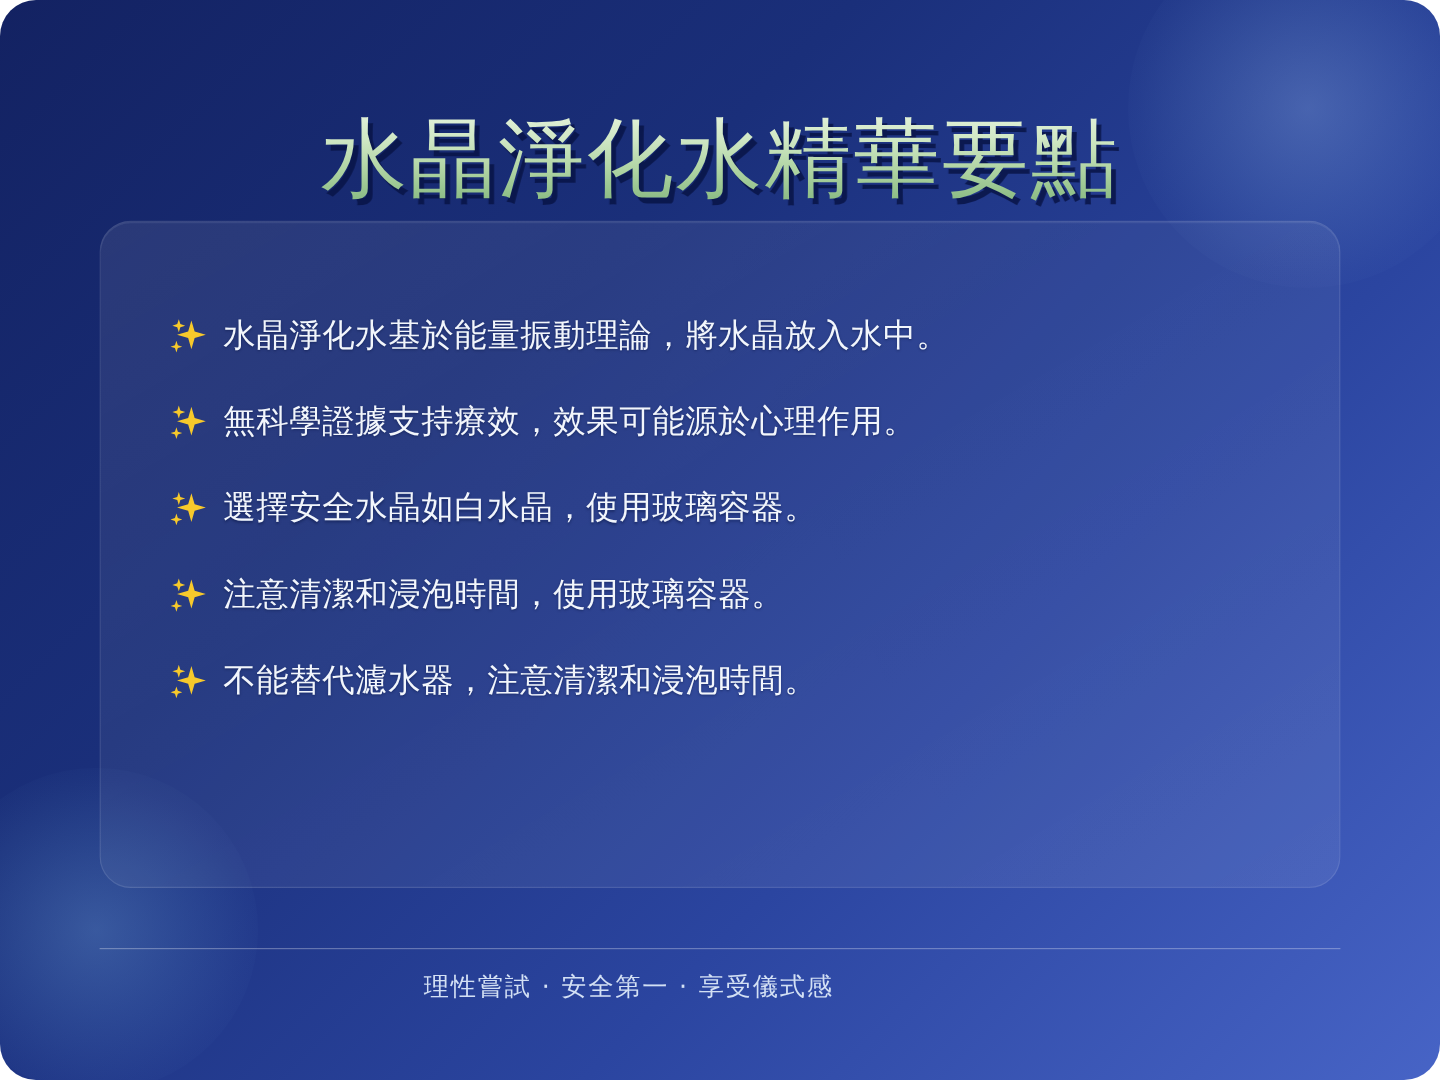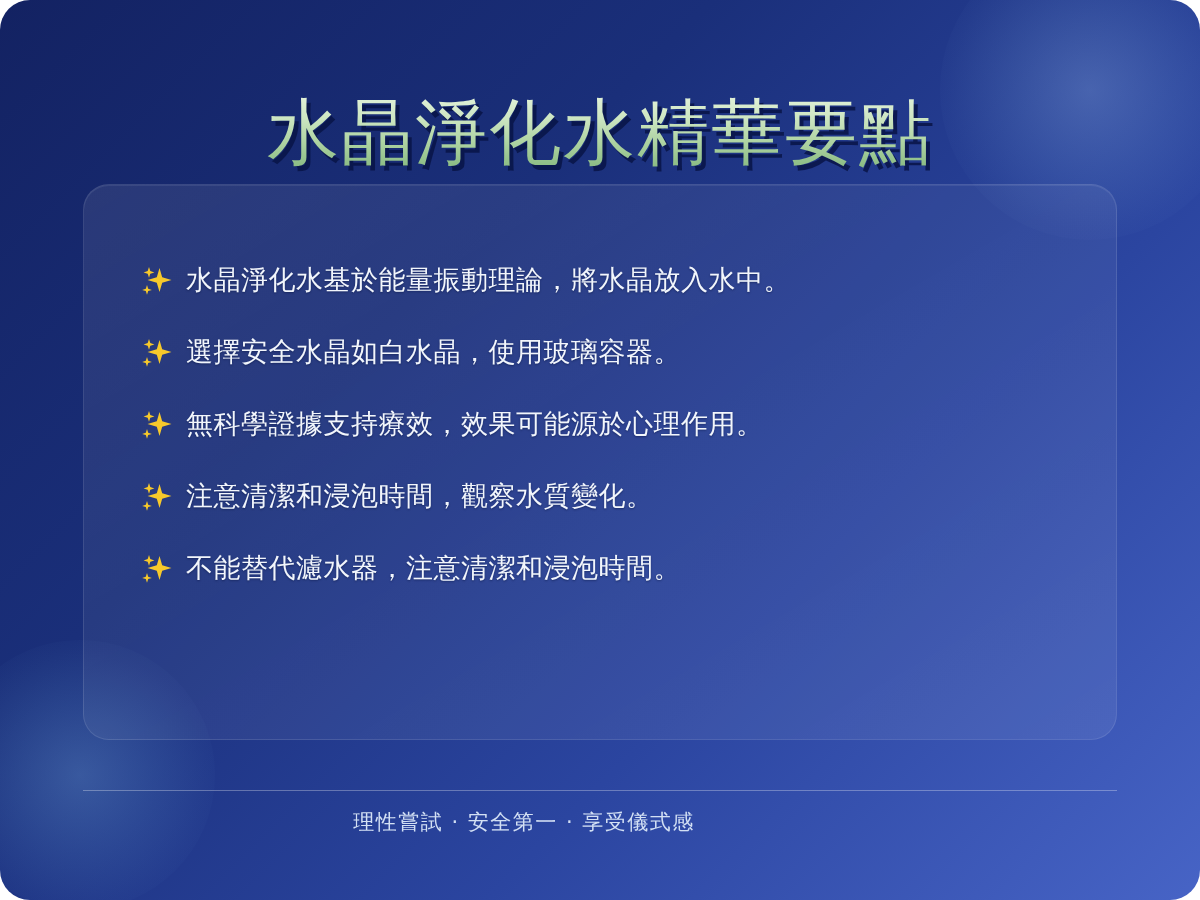--- a/index.html
+++ b/index.html
@@ -97,21 +97,21 @@
     padding: 76px 60px 0 56px;
   }
 
   .bullets {
     list-style: none;
     margin: 0;
     padding: 0;
   }
   .bullet {
     display: flex;
-    align-items: center;
+    align-items: flex-start;
     margin-bottom: 34px;
   }
   .bullet:last-child { margin-bottom: 0; }
 
   .bullet-icon {
     flex: 0 0 auto;
     width: 46px;
     font-family: "DejaVu Sans", sans-serif;
     font-size: 30px;
     line-height: 38px;
@@ -178,43 +178,43 @@
       </li>
 
       <li class="bullet">
         <span class="bullet-icon">
           <svg width="34" height="32" viewBox="0 0 34 32" aria-hidden="true">
             <path d="M19.5 2 L22.2 11.3 L31.5 14 L22.2 16.7 L19.5 26 L16.8 16.7 L7.5 14 L16.8 11.3 Z" fill="#f7c92b"></path>
             <path d="M9 1 L10.3 5.1 L14.4 6.4 L10.3 7.7 L9 11.8 L7.7 7.7 L3.6 6.4 L7.7 5.1 Z" fill="#f7c92b"></path>
             <path d="M7 19 L8.2 22.7 L11.9 23.9 L8.2 25.1 L7 28.8 L5.8 25.1 L2.1 23.9 L5.8 22.7 Z" fill="#f7c92b"></path>
           </svg>
         </span>
+        <span class="bullet-text">無科學證據支持療效，效果可能源於心理作用。</span>
+      </li>
+
+      <li class="bullet">
+        <span class="bullet-icon">
+          <svg width="34" height="32" viewBox="0 0 34 32" aria-hidden="true">
+            <path d="M19.5 2 L22.2 11.3 L31.5 14 L22.2 16.7 L19.5 26 L16.8 16.7 L7.5 14 L16.8 11.3 Z" fill="#f7c92b"></path>
+            <path d="M9 1 L10.3 5.1 L14.4 6.4 L10.3 7.7 L9 11.8 L7.7 7.7 L3.6 6.4 L7.7 5.1 Z" fill="#f7c92b"></path>
+            <path d="M7 19 L8.2 22.7 L11.9 23.9 L8.2 25.1 L7 28.8 L5.8 25.1 L2.1 23.9 L5.8 22.7 Z" fill="#f7c92b"></path>
+          </svg>
+        </span>
         <span class="bullet-text">選擇安全水晶如白水晶，使用玻璃容器。</span>
       </li>
 
       <li class="bullet">
         <span class="bullet-icon">
           <svg width="34" height="32" viewBox="0 0 34 32" aria-hidden="true">
             <path d="M19.5 2 L22.2 11.3 L31.5 14 L22.2 16.7 L19.5 26 L16.8 16.7 L7.5 14 L16.8 11.3 Z" fill="#f7c92b"></path>
             <path d="M9 1 L10.3 5.1 L14.4 6.4 L10.3 7.7 L9 11.8 L7.7 7.7 L3.6 6.4 L7.7 5.1 Z" fill="#f7c92b"></path>
             <path d="M7 19 L8.2 22.7 L11.9 23.9 L8.2 25.1 L7 28.8 L5.8 25.1 L2.1 23.9 L5.8 22.7 Z" fill="#f7c92b"></path>
           </svg>
         </span>
-        <span class="bullet-text">無科學證據支持療效，效果可能源於心理作用。</span>
-      </li>
-
-      <li class="bullet">
-        <span class="bullet-icon">
-          <svg width="34" height="32" viewBox="0 0 34 32" aria-hidden="true">
-            <path d="M19.5 2 L22.2 11.3 L31.5 14 L22.2 16.7 L19.5 26 L16.8 16.7 L7.5 14 L16.8 11.3 Z" fill="#f7c92b"></path>
-            <path d="M9 1 L10.3 5.1 L14.4 6.4 L10.3 7.7 L9 11.8 L7.7 7.7 L3.6 6.4 L7.7 5.1 Z" fill="#f7c92b"></path>
-            <path d="M7 19 L8.2 22.7 L11.9 23.9 L8.2 25.1 L7 28.8 L5.8 25.1 L2.1 23.9 L5.8 22.7 Z" fill="#f7c92b"></path>
-          </svg>
-        </span>
-        <span class="bullet-text">注意清潔和浸泡時間，觀察水質變化。</span>
+        <span class="bullet-text">注意清潔和浸泡時間，使用玻璃容器。</span>
       </li>
 
       <li class="bullet">
         <span class="bullet-icon">
           <svg width="34" height="32" viewBox="0 0 34 32" aria-hidden="true">
             <path d="M19.5 2 L22.2 11.3 L31.5 14 L22.2 16.7 L19.5 26 L16.8 16.7 L7.5 14 L16.8 11.3 Z" fill="#f7c92b"></path>
             <path d="M9 1 L10.3 5.1 L14.4 6.4 L10.3 7.7 L9 11.8 L7.7 7.7 L3.6 6.4 L7.7 5.1 Z" fill="#f7c92b"></path>
             <path d="M7 19 L8.2 22.7 L11.9 23.9 L8.2 25.1 L7 28.8 L5.8 25.1 L2.1 23.9 L5.8 22.7 Z" fill="#f7c92b"></path>
           </svg>
         </span>

